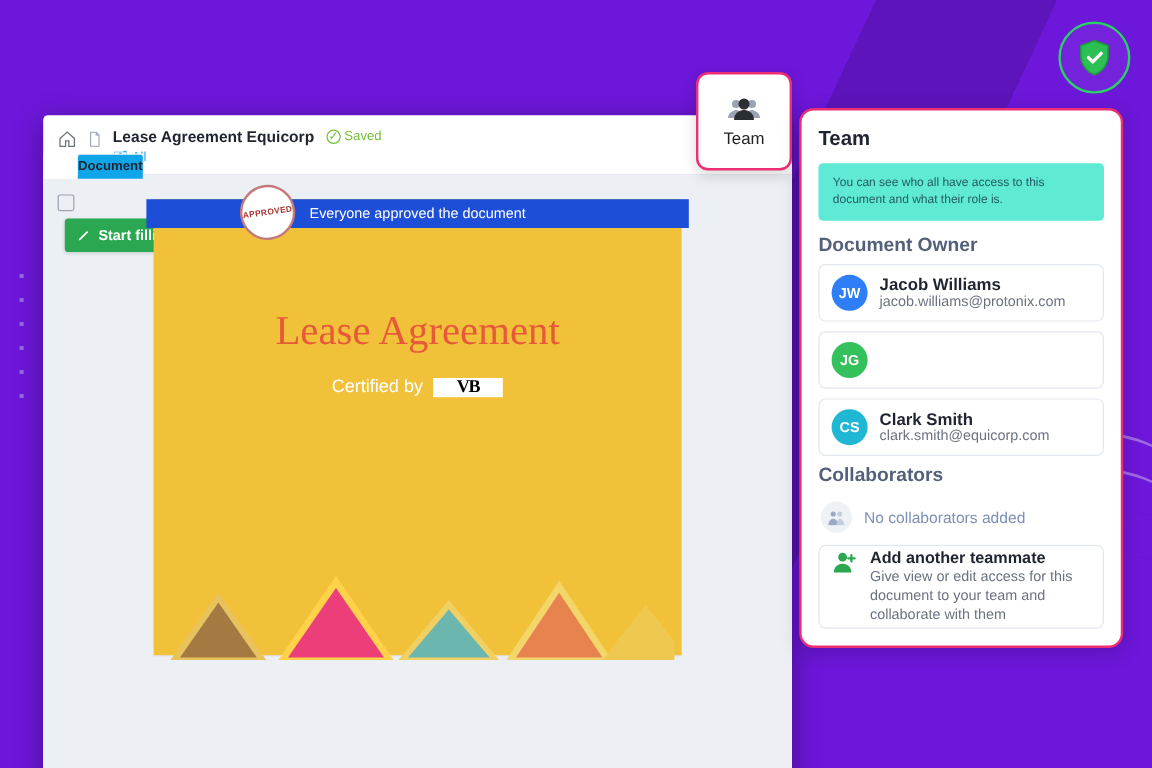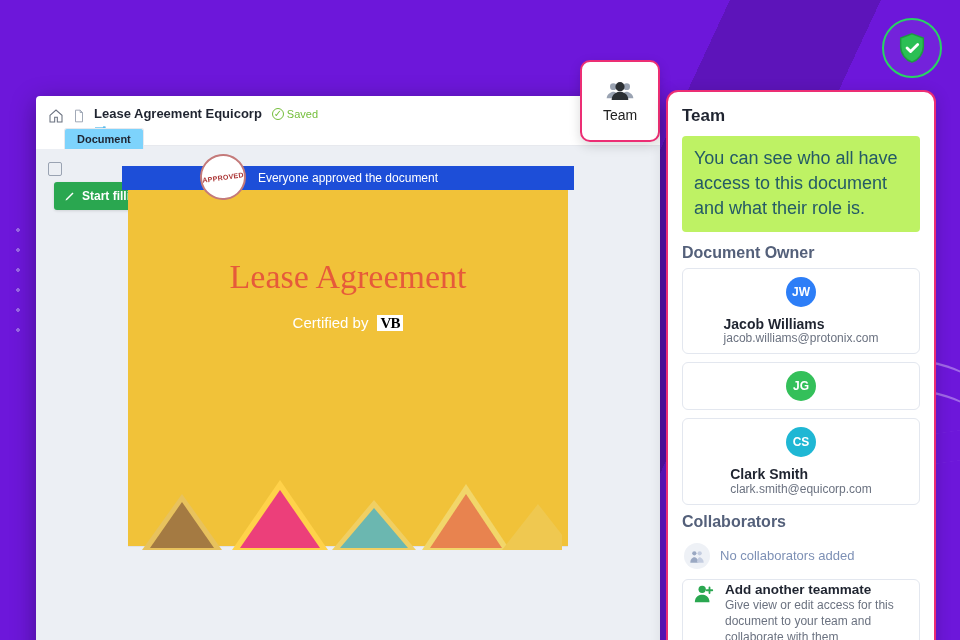--- a/index.html
+++ b/index.html
@@ -51,21 +51,21 @@
   .doc-ico { width: 14px; height: 18px; margin-top: 1px; color: #9aa3b2; }
   .title-col { flex: 1; min-width: 0; }
   .title-row { display: flex; align-items: center; gap: 10px; }
   .doc-title { font-size: 13px; font-weight: 600; color: #1f2430; }
   .saved { font-size: 11px; color: #74be3a; display: inline-flex; align-items: center; gap: 3px; }
   .saved::before { content: "✓"; font-size: 10px; border: 1px solid #74be3a; border-radius: 50%; width: 10px; height: 10px; display: inline-flex; align-items:center; justify-content:center; }
   .breadcrumb { font-size: 11px; color: #2fa9e6; display: inline-flex; align-items: center; gap: 3px; margin-top: 2px; }
   .breadcrumb::before { content: "🗂"; font-size: 10px; }
 
   .tabs { display: flex; padding-left: 28px; background: #fff; }
-  .tab { font-size: 11px; padding: 4px 12px; border: 1px solid #e7e9ee; border-bottom: none; border-radius: 3px 3px 0 0; font-weight: 600; color: #1f2430; background: #7dd3fc; }
+  .tab { font-size: 11px; padding: 4px 0; border: 1px solid #e7e9ee; border-bottom: none; border-radius: 3px 3px 0 0; font-weight: 600; color: #1f2430; background: #0ea5e9; }
 
   .canvas { position: relative; background: #eceff4; height: calc(100% - 50px); padding-top: 10px; }
 
   .minimap-ico { position: absolute; left: 12px; top: 16px; width: 14px; height: 14px; border: 1.5px solid #9aa3b2; border-radius: 2px; }
 
   .start-btn {
     position: absolute; left: 18px; top: 36px; background: #2aa750; color: #fff;
     font-size: 12px; font-weight: 600; padding: 7px 12px 7px 10px; border-radius: 3px;
     display: inline-flex; align-items: center; gap: 6px; box-shadow: 0 1px 3px rgba(0,0,0,.12);
     cursor: pointer;
@@ -81,21 +81,21 @@
     color: #fff; font-size: 12px; display: flex; align-items: center; justify-content: center;
   }
   .stamp {
     position: absolute; left: 72px; top: -12px; width: 46px; height: 46px; border-radius: 50%;
     background: #fff; border: 2px solid #c47a7a; display: flex; align-items: center; justify-content: center;
     font-size: 7px; color: #a33; font-weight: 800; letter-spacing: .3px; text-align: center; line-height: 1;
     transform: rotate(-8deg);
   }
   .page-title { position: absolute; top: 92px; left: 0; right: 0; text-align: center; color: #e65a3a; font-size: 34px; font-family: Georgia, "Times New Roman", serif; }
   .certby { position: absolute; top: 148px; left: 0; right: 0; text-align: center; color: #fff; font-size: 15px; }
-  .vb { background: #fff; color: #000; padding: 0 4px; font-family: "Times New Roman", serif; font-weight: 700; letter-spacing: -1px; margin-left: 4px; }
+  .vb { background: #fff; color: #000; padding: 0 20px; font-family: "Times New Roman", serif; font-weight: 700; letter-spacing: -1px; margin-left: 4px; }
 
   .houses { position: absolute; bottom: -4px; left: -6px; right: -6px; height: 90px; }
   .green-strip { position: absolute; left: 0; right: 0; bottom: 0; height: 8px; background: #37b64f; }
 
   
   .team-btn-card {
     position: absolute; left: 580px; top: 60px; width: 80px; height: 82px;
     background: #fff; border: 2px solid #ec2e74; border-radius: 10px;
     display: flex; flex-direction: column; align-items: center; justify-content: center; gap: 6px;
     box-shadow: 0 4px 12px rgba(0,0,0,.15);
@@ -104,28 +104,27 @@
   .team-btn-card svg { width: 30px; height: 22px; }
 
   
   .team-panel {
     position: absolute; left: 666px; top: 90px; width: 270px;
     background: #fff; border: 2px solid #ec2e74; border-radius: 12px;
     padding: 14px 14px 14px 14px; box-shadow: 0 4px 16px rgba(0,0,0,.18);
   }
   .team-panel h2 { font-size: 17px; font-weight: 700; color: #1f2430; margin-bottom: 10px; }
   .info-box {
-    background: #bef264; color: #245a66; font-size: 18px; line-height: 1.4;
+    background: #5eead4; color: #245a66; font-size: 10px; line-height: 1.4;
     padding: 10px 12px; border-radius: 4px; margin-bottom: 12px;
   }
   .sect-label { font-size: 16px; font-weight: 700; color: #54607a; margin: 6px 0 6px 0; }
   .person-card {
     border: 1px solid #e3e7ef; border-radius: 6px; padding: 8px 10px; display: flex; align-items: center; gap: 10px;
     margin-bottom: 8px;
-    flex-direction: column;
   }
   .avatar { width: 30px; height: 30px; border-radius: 50%; color: #fff; font-size: 12px; font-weight: 700; display: flex; align-items: center; justify-content: center; flex-shrink: 0; }
   .p-name { font-size: 14px; font-weight: 700; color: #1f2430; line-height: 1.1; }
   .p-email { font-size: 12px; color: #6b7280; line-height: 1.1; }
   .collab-empty { display: flex; align-items: center; gap: 10px; padding: 6px 0 10px 2px; }
   .collab-empty .ic { width: 26px; height: 26px; border-radius: 50%; background: #eef1f6; display: flex; align-items:center; justify-content:center; }
   .collab-empty .txt { font-size: 13px; color: #7d90b5; }
   .add-card { border: 1px solid #e3e7ef; border-radius: 6px; padding: 2px 10px; display: flex; gap: 10px; }
   .add-ic { width: 22px; flex-shrink: 0; color: #2aa750; }
   .add-title { font-size: 13.5px; font-weight: 700; color: #1f2430; }

